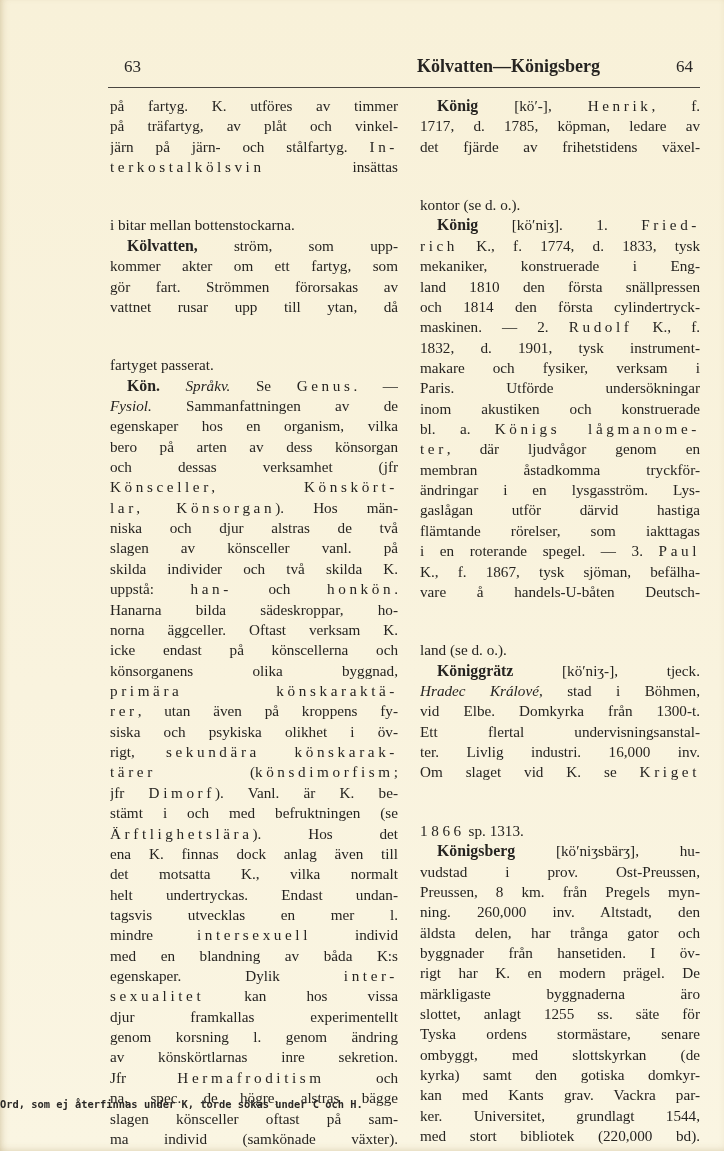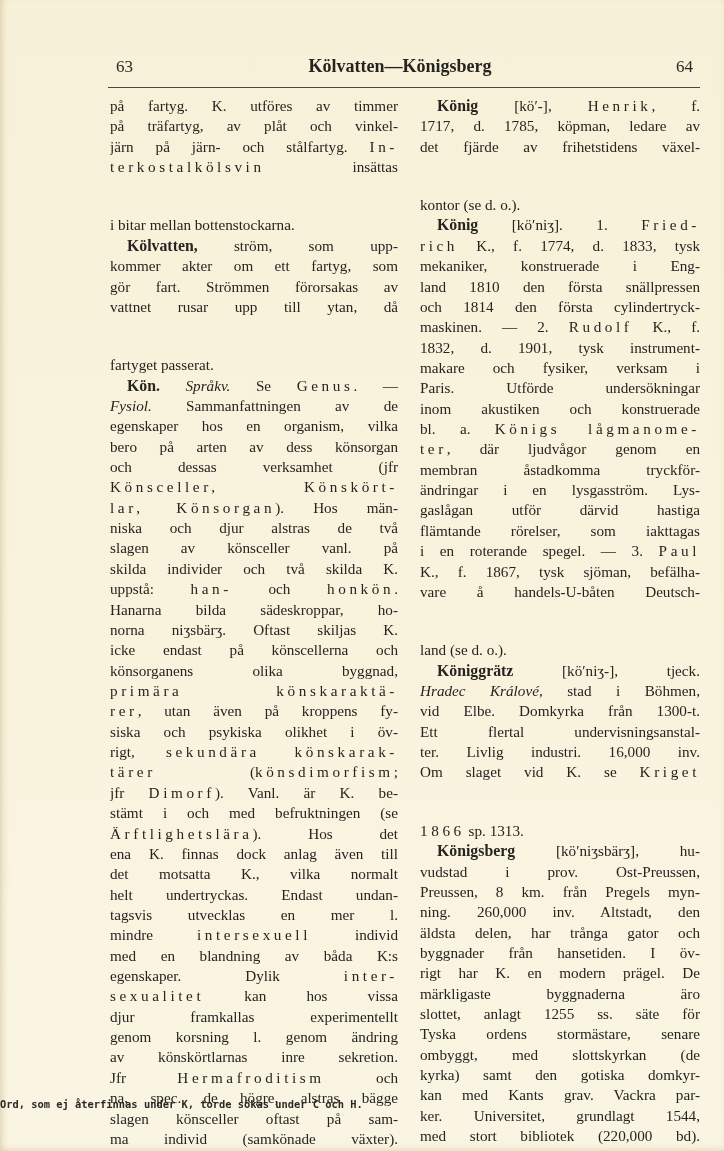--- a/index.html
+++ b/index.html
@@ -11,24 +11,24 @@
   }
   .page {
     position: relative; width: 724px; height: 1151px;
     background: linear-gradient(180deg, #f8f1d9 0%, #f9f3de 60%, #faf5e2 100%);
     box-shadow: inset 6px 0 10px -6px rgba(150,120,60,0.35), inset 0 -4px 8px -4px rgba(150,120,60,0.25);
   }
   .hdr-num {
     position: absolute; top: 56px; font-size: 17px; line-height: 22px;
     font-family: "Liberation Serif", serif; color: #2a2826;
   }
-  .hdr-left { left: 116px; }
+  .hdr-left { left: 124px; }
   .hdr-right { left: 676px; }
   .hdr-title {
-    position: absolute; top: 55px; left: 200px; width: 400px; text-align: center;
+    position: absolute; top: 55px; left: 200px; width: 400px; text-align: right;
     font-family: "Liberation Serif", serif; font-weight: bold; font-size: 18px; line-height: 22px;
   }
   .rule {
     position: absolute; top: 87px; left: 108px; width: 592px; height: 1px;
     background: #4a4640;
   }
   .col {
     position: absolute; top: 96px;
     font-family: "Liberation Serif", serif;
     font-size: 15.2px; line-height: 20.37px;
@@ -76,21 +76,21 @@
       <span class="ln"><span>egenskaper hos en organism, vilka</span></span>
       <span class="ln"><span>bero på arten av dess könsorgan</span></span>
       <span class="ln"><span>och dessas verksamhet (jfr</span></span>
       <span class="ln"><span class="sp">Könsceller,</span><span> </span><span class="sp">Könskört-</span></span>
       <span class="ln"><span class="sp">lar, Könsorgan</span><span>). Hos män-</span></span>
       <span class="ln"><span>niska och djur alstras de två</span></span>
       <span class="ln"><span>slagen av könsceller vanl. på</span></span>
       <span class="ln"><span>skilda individer och två skilda K.</span></span>
       <span class="ln"><span>uppstå: </span><span class="sp">han-</span><span> och </span><span class="sp">honkön</span><span>.</span></span>
       <span class="ln"><span>Hanarna bilda sädeskroppar, ho-</span></span>
-      <span class="ln"><span>norna niʒsbärʒ. Oftast skiljas K.</span></span>
+      <span class="ln"><span>norna äggceller. Oftast verksam K.</span></span>
       <span class="ln"><span>icke endast på könscellerna och</span></span>
       <span class="ln"><span>könsorganens olika byggnad,</span></span>
       <span class="ln"><span class="sp">primära könskaraktä-</span></span>
       <span class="ln"><span class="sp">rer</span><span>, utan även på kroppens fy-</span></span>
       <span class="ln"><span>siska och psykiska olikhet i öv-</span></span>
       <span class="ln"><span>rigt, </span><span class="sp">sekundära könskarak-</span></span>
       <span class="ln"><span class="sp">tärer</span><span> (</span><span class="sp">könsdimorfism</span><span>;</span></span>
       <span class="ln"><span>jfr </span><span class="sp">Dimorf</span><span>). Vanl. är K. be-</span></span>
       <span class="ln"><span>stämt i och med befruktningen (se</span></span>
       <span class="ln"><span class="sp">Ärftlighetslära</span><span>). Hos det</span></span>

